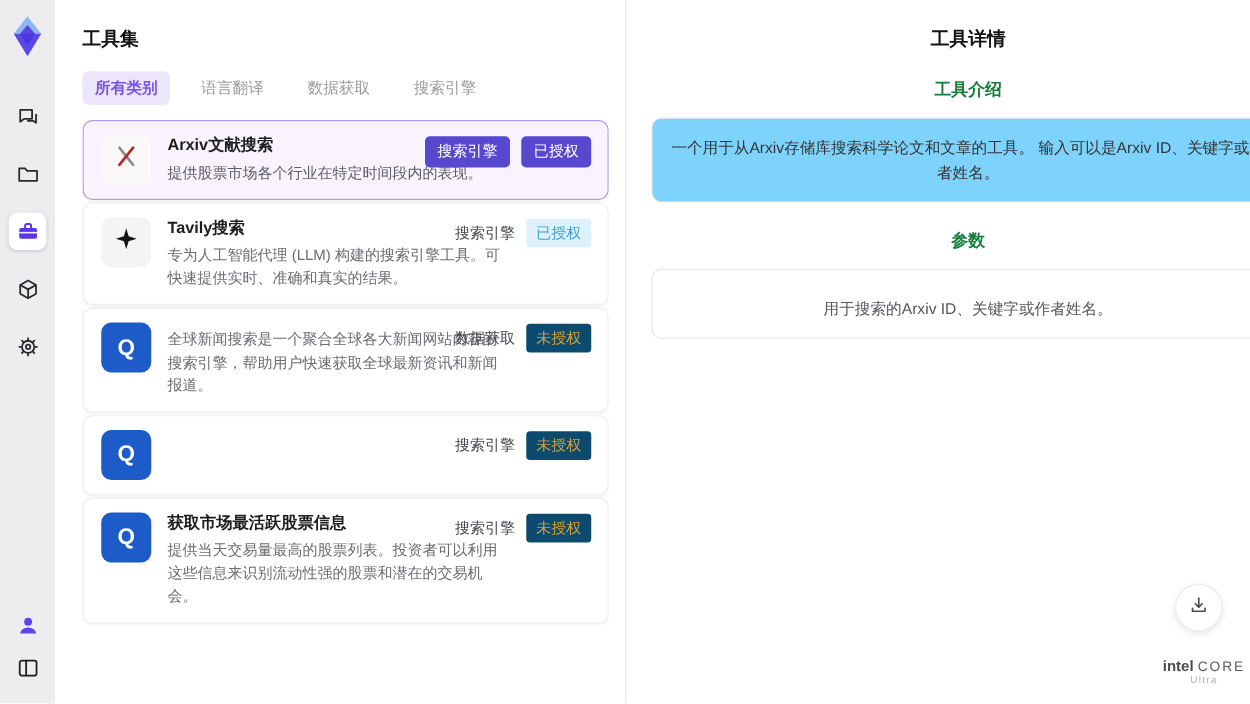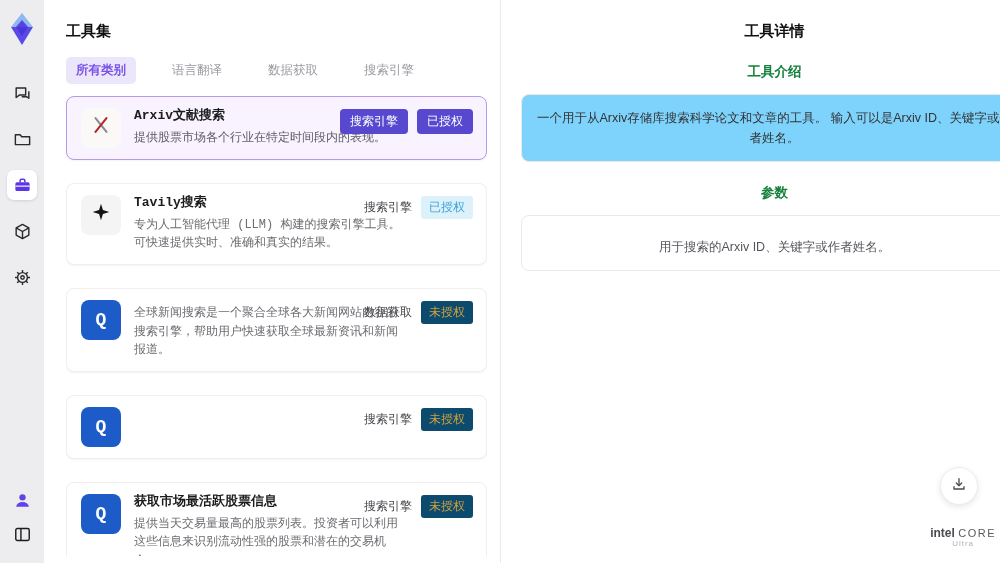--- a/index.html
+++ b/index.html
@@ -24,35 +24,34 @@
   }
   .side-item.active { background:#ffffff; box-shadow:0 1px 3px rgba(0,0,0,.12); }
   .side-spacer { flex:1; }
   .side-bottom { display:flex; flex-direction:column; gap:4px; align-items:center; }
   .side-item svg { display:block; }
 
   
   .list-panel {
     position:absolute; left:44px; top:0; width:456px; height:563px; background:#fff;
     padding:22px 0 0 22px;
-    font-family:Liberation Mono, monospace;
   }
   .panel-title { font-size:15px; font-weight:bold; color:#111; }
-  .tabs { display:flex; gap:26px; margin-top:16px; align-items:flex-start; }
+  .tabs { display:flex; gap:15px; margin-top:16px; align-items:flex-start; }
   .tab {
     border:none; background:transparent; font-family:inherit;
     font-size:12.5px; color:#9a9aa2; padding:5px 10px; border-radius:5px; cursor:pointer;
   }
   .tab.active { background:#ece6fa; color:#7a53e6; font-weight:bold; }
 
   .tool-list { position:relative; margin-top:12px; width:421px; height:460px; overflow:hidden; }
   .tool-card {
     position:relative; background:#fff; border:1px solid #efeff2; border-radius:8px;
     box-shadow:0 1px 2px rgba(0,0,0,.05);
-    padding:11px 14px 11px 14px; margin-bottom:23px; display:flex; cursor:pointer;
+    padding:11px 14px 11px 14px; margin-bottom:2px; display:flex; cursor:pointer;
   }
   .tool-card.selected { background:#f8f3fe; border:1.5px solid #b49ae8; }
   .tool-icon {
     flex:0 0 40px; width:40px; height:40px; border-radius:8px; margin-right:13px;
     display:flex; align-items:center; justify-content:center; font-size:19px; overflow:hidden;
   }
   .tool-icon.arxiv-icon { background:#fbf8f8; }
   .tool-icon.sparkle-icon { background:#f4f4f5; color:#151515; }
   .tool-icon.news-app-icon { background:#1d5bc9; color:#fff; font-weight:bold; font-size:18px; }
   .tool-body { flex:1; padding-right:2px; }

